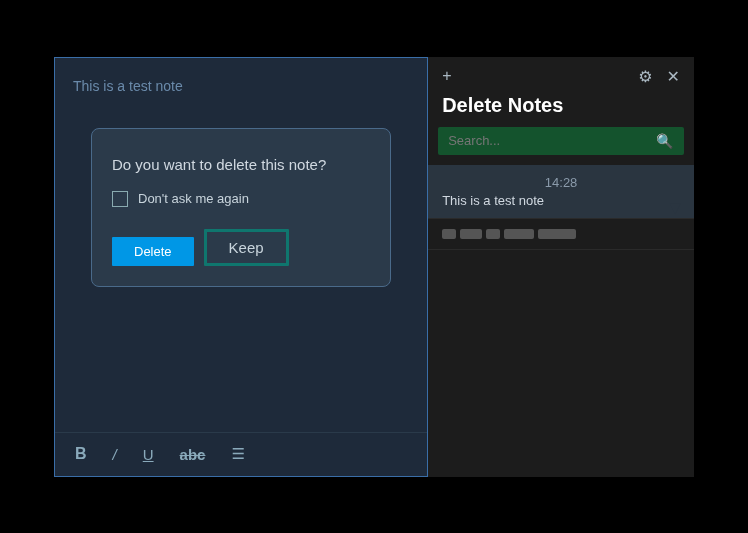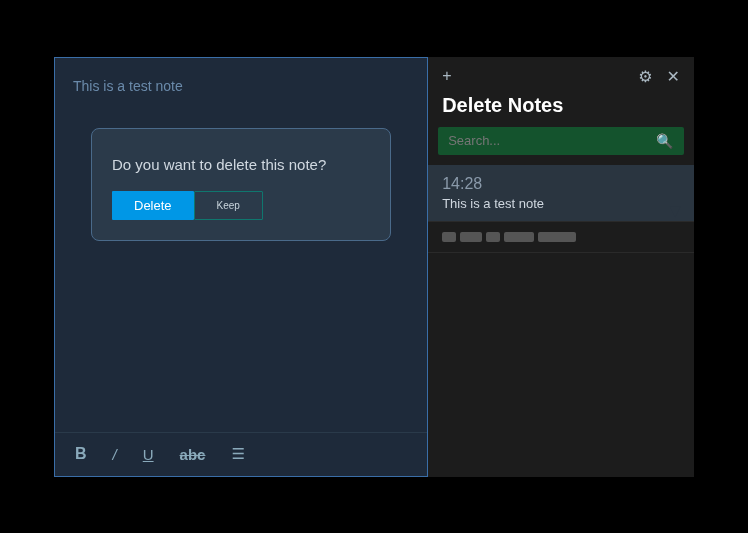--- a/index.html
+++ b/index.html
@@ -81,39 +81,41 @@
       cursor: pointer;
     }
 
     .checkbox-label {
       color: #c8d4dc;
       font-size: 13px;
     }
 
     .dialog-buttons {
       display: flex;
+      gap: 10px;
+      align-items: flex-end;
     }
 
     .btn-delete {
       background: #0097e6;
       color: #fff;
       border: none;
       padding: 7px 22px;
       font-size: 13px;
       cursor: pointer;
       font-family: inherit;
       border-radius: 1px;
     }
 
     .btn-keep {
       background: transparent;
       color: #c8d4dc;
-      border: 1px solid #0f766e;
+      border: 3px solid #0f766e;
       padding: 7px 22px;
-      font-size: 10px;
+      font-size: 15px;
       cursor: pointer;
       font-family: inherit;
       border-radius: 1px;
     }
 
     
     .note-toolbar {
       height: 44px;
       border-top: 1px solid #2a3a4a;
       display: flex;
@@ -210,23 +212,23 @@
       cursor: pointer;
       position: relative;
       border-bottom: 1px solid #2a2a2a;
     }
 
     .note-item.active {
       background: #2a3540;
     }
 
     .note-item-time {
-      font-size: 16px;
+      font-size: 13px;
       color: #8a9aaa;
-      text-align: left;
+      text-align: center;
       margin-bottom: 3px;
     }
 
     .note-item-text {
       color: #d0d8e0;
       font-size: 13px;
       white-space: nowrap;
       overflow: hidden;
       text-overflow: ellipsis;
     }
@@ -262,20 +264,24 @@
 
 <div class="app-container">
 
   <div class="note-editor">
     <div class="note-editor-content">
       <span class="note-placeholder">This is a test note</span>
 
       <div class="delete-dialog">
         <div class="dialog-title">Do you want to delete this note?</div>
 
+        <div class="checkbox-row">
+          <div class="checkbox-box"></div>
+          <span class="checkbox-label">Don't ask me again</span>
+        </div>
 
         <div class="dialog-buttons">
           <button class="btn-delete">Delete</button>
           <button class="btn-keep">Keep</button>
         </div>
       </div>
     </div>
 
     <div class="note-toolbar">
       <button class="toolbar-btn bold">B</button>

